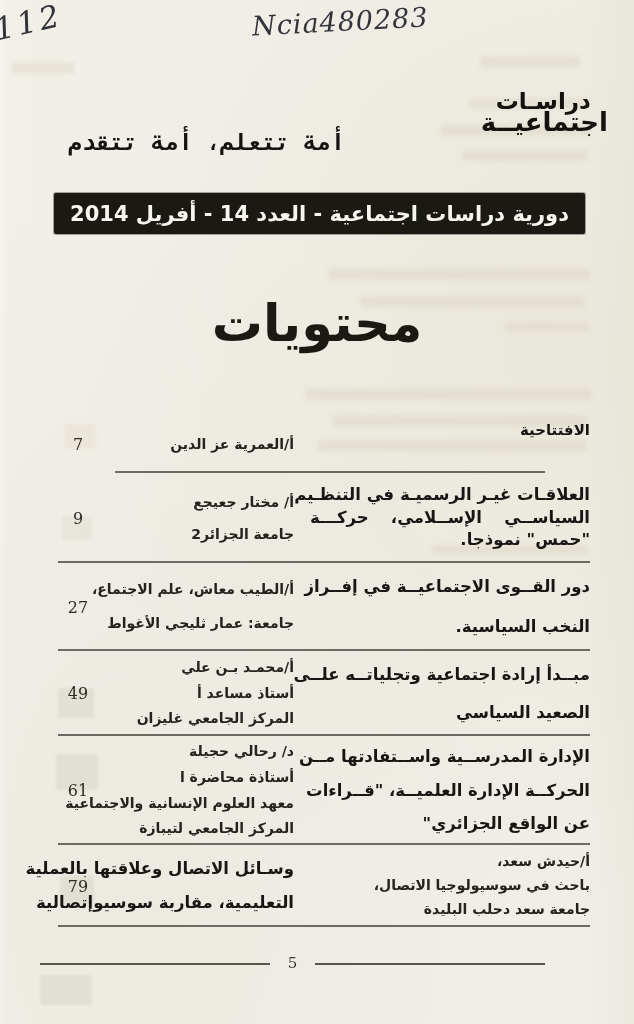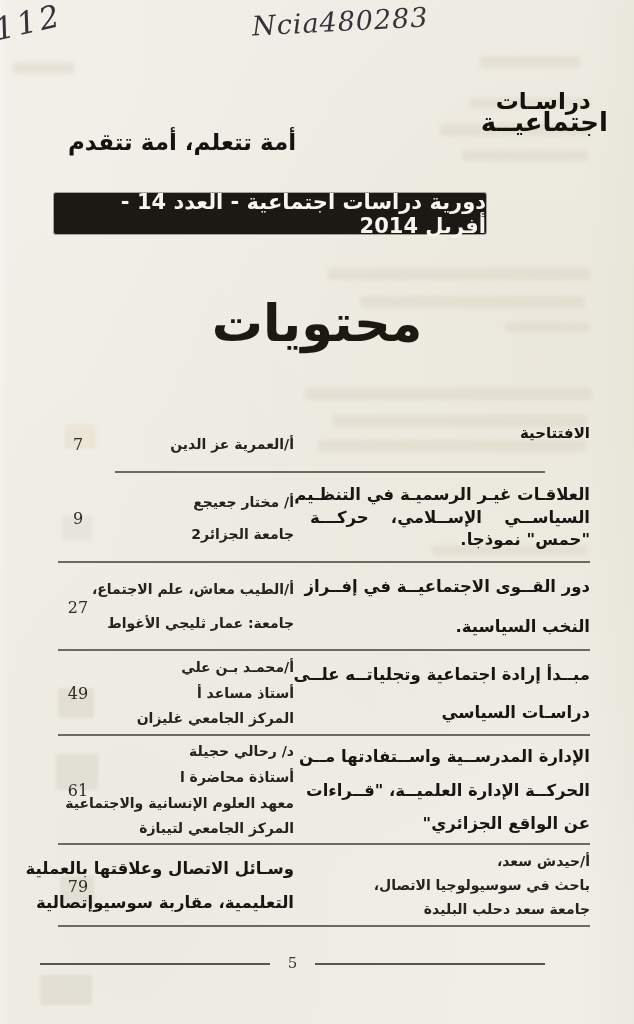--- a/index.html
+++ b/index.html
@@ -14,23 +14,23 @@
       linear-gradient(90deg, #f5f3ed 0px, #f1efe8 10px, #f0eee7 580px, #ebe9e0 634px);
   }
   
   .hand { font-family:"DejaVu Serif", serif; font-style:italic; color:#33333b; position:absolute; }
   .hand-number { top:4px; left:-6px; font-size:31px; letter-spacing:3px; transform:rotate(-13deg); }
   .hand-accession { top:6px; left:252px; font-size:27px; letter-spacing:1px; transform:rotate(-3deg); }
   
   .logo { position:absolute; top:88px; right:26px; text-align:center; direction:rtl; color:#14120e; }
   .logo-line1 { font-size:23px; font-weight:900; letter-spacing:1px; padding-right:2px; }
   .logo-line2 { font-size:26px; font-weight:900; letter-spacing:-1px; margin-top:-7px; }
-  .slogan { position:absolute; top:129px; left:68px; direction:rtl; font-size:23px; font-weight:800; color:#15130f; }
+  .slogan { position:absolute; top:129px; left:68px; direction:rtl; font-size:23px; font-weight:800; color:#15130f;font-family:Liberation Mono, monospace; }
   .banner {
-    position:absolute; top:193px; left:54px; width:432px; height:41px;
+    position:absolute; top:193px; left:54px; width:531px; height:41px;
     background:#1a1914; color:#f6f5ef; direction:rtl;
     display:flex; align-items:center; justify-content:center;
     font-size:21px; font-weight:700; border-radius:2px;
     box-shadow:0 0 0 1px rgba(20,20,15,0.35);
   }
   .contents-title {
     position:absolute; top:294px; left:0; width:100%;
     text-align:center; font-size:51px; font-weight:900; letter-spacing:2px; color:#1c1812;
   }
   
@@ -46,21 +46,21 @@
   .c-row:nth-child(1) { height:58px; }
   .c-row:nth-child(2) { height:90px; }
   .c-row:nth-child(3) { height:88px; }
   .c-row:nth-child(4) { height:85px; }
   .c-row:nth-child(5) { height:109px; }
   .c-row:nth-child(6) { height:82px; }
   .c-row:nth-child(1)::after { left:57px; right:45px; }
   .cell { display:flex; flex-direction:column; justify-content:center; }
   .title-cell { text-align:right; font-size:16.5px; font-weight:700; color:#181613; }
   .title-line { white-space:nowrap; line-height:2.05; }
-  .c-row:nth-child(1) .title-cell { font-size:15px; justify-content:flex-end; padding-bottom:24px; }
+  .c-row:nth-child(1) .title-cell { font-size:15px; justify-content:flex-start; padding-bottom:8px; }
   .c-row:nth-child(2) .title-line { line-height:1.38; }
   .c-row:nth-child(3) .title-line { line-height:2.45; }
   .c-row:nth-child(4) .title-line { line-height:2.25; }
   .c-row:nth-child(2) .title-line:nth-child(-n+2),
   .c-row:nth-child(3) .title-line:nth-child(1),
   .c-row:nth-child(4) .title-line:nth-child(1),
   .c-row:nth-child(5) .title-line:nth-child(-n+2),
   .c-row:nth-child(6) .title-line:nth-child(1) { text-align-last:justify; }
   .author-cell { text-align:right; font-size:14px; font-weight:700; color:#26231e; }
   .author-line { white-space:nowrap; line-height:1.9; }
@@ -171,21 +171,21 @@
           <div class="author-line">جامعة: عمار ثليجي الأغواط</div>
         </div>
       <div class="cell page-cell">
         <span class="page-num">27</span>
       </div>
     </div>
 
     <div class="c-row">
       <div class="cell title-cell">
           <div class="title-line">مبــدأ إرادة اجتماعية وتجلياتــه علــى</div>
-          <div class="title-line">دراسـات السياسي</div>
+          <div class="title-line">الصعيد السياسي</div>
         </div>
       <div class="cell author-cell">
           <div class="author-line">أ/محمـد بـن علي</div>
           <div class="author-line">أستاذ مساعد أ</div>
           <div class="author-line">المركز الجامعي غليزان</div>
         </div>
       <div class="cell page-cell">
         <span class="page-num">49</span>
       </div>
     </div>

